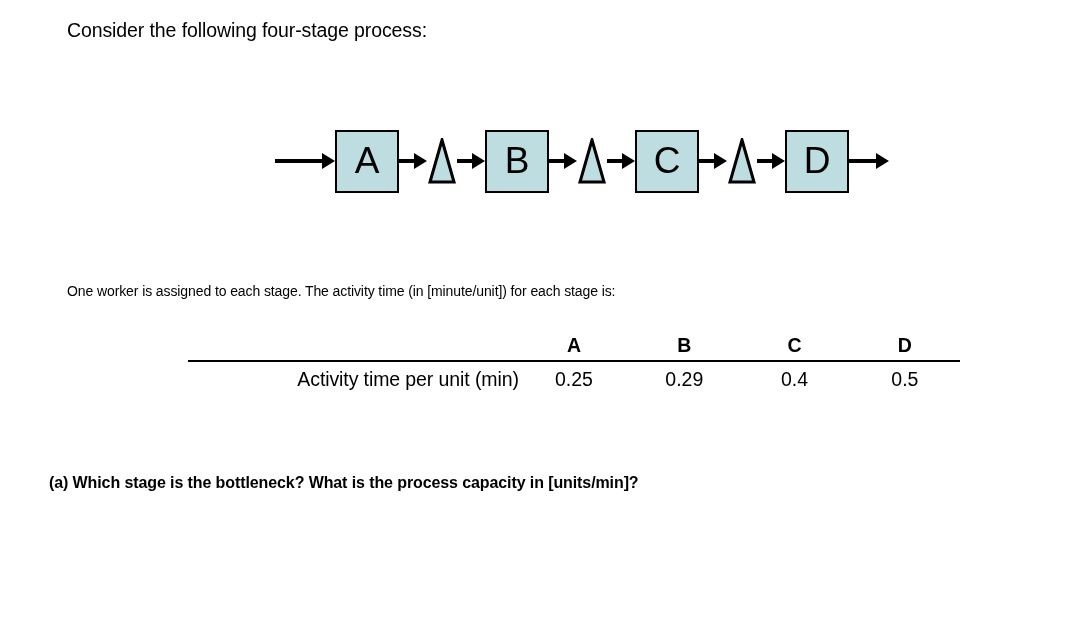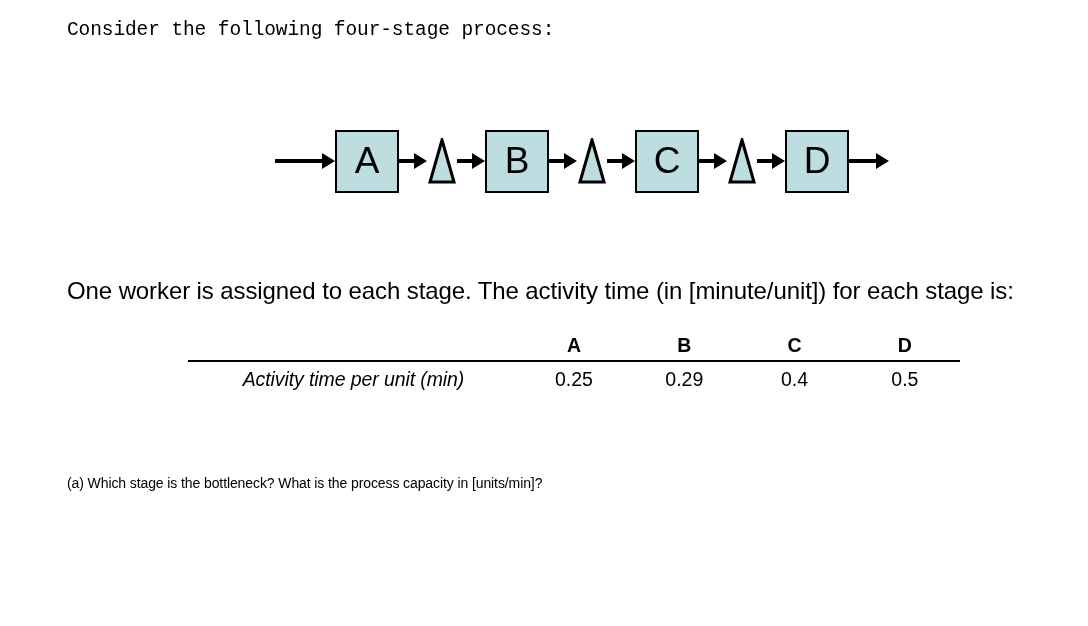--- a/index.html
+++ b/index.html
@@ -23,21 +23,20 @@
 
   
   .intro-text {
     position: absolute;
     left: 67px;
     top: 17px;
     font-size: 19.5px;
     line-height: 26px;
     letter-spacing: -0.1px;
     white-space: nowrap;
-    font-family: Liberation Mono, monospace;
   }
 
   
   .flow-diagram {
     position: absolute;
     left: 275px;
     top: 118px;
     width: 610px;
     height: 86px;
   }
@@ -105,21 +104,21 @@
   .arrow.a-in    { width: 60px; }
   .arrow.a-mid-l { width: 28px; }
   .arrow.a-mid-r { width: 28px; }
   .arrow.a-out   { width: 40px; }
 
   
   .worker-text {
     position: absolute;
     left: 67px;
     top: 278px;
-    font-size: 24px;
+    font-size: 14px;
     line-height: 26px;
     letter-spacing: -0.1px;
     white-space: nowrap;
   }
 
   
   .activity-table {
     position: absolute;
     left: 188px;
     top: 332px;
@@ -144,37 +143,37 @@
   }
   .activity-table thead th.row-head-cell {
     border-bottom: 2.5px solid #000000;
   }
   .activity-table tbody td {
     padding-top: 3px;
     height: 28px;
     text-align: center;
   }
   .activity-table .row-label {
-    text-align: center;
-    white-space: nowrap;
-    letter-spacing: -0.1px;
-    font-style: italic;
+    text-align: right;
+    white-space: nowrap;
+    letter-spacing: -0.1px;
   }
   .col-label { width: 330px; }
   .col-val   { width: 110px; }
 
   
   .question-text {
     position: absolute;
-    left: 67px;
+    left: 49px;
     top: 470px;
-    font-size: 14px;
+    font-size: 16px;
     line-height: 26px;
     letter-spacing: -0.1px;
     white-space: nowrap;
+    font-weight: bold;
   }
 </style>
 </head>
 <body>
 
 <div class="page">
 
   <div class="intro-text">Consider the following four-stage process:</div>
 
   <div class="flow-diagram">

